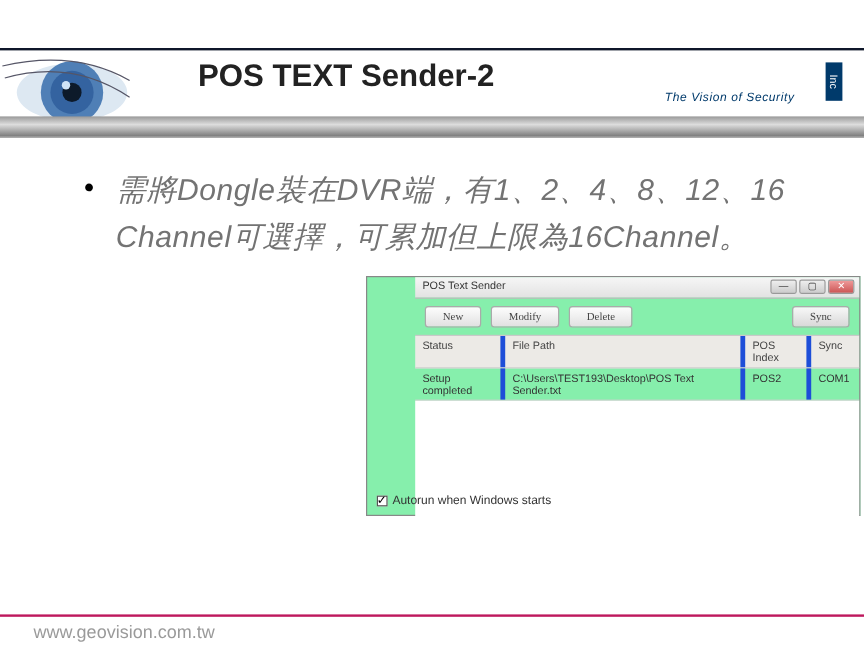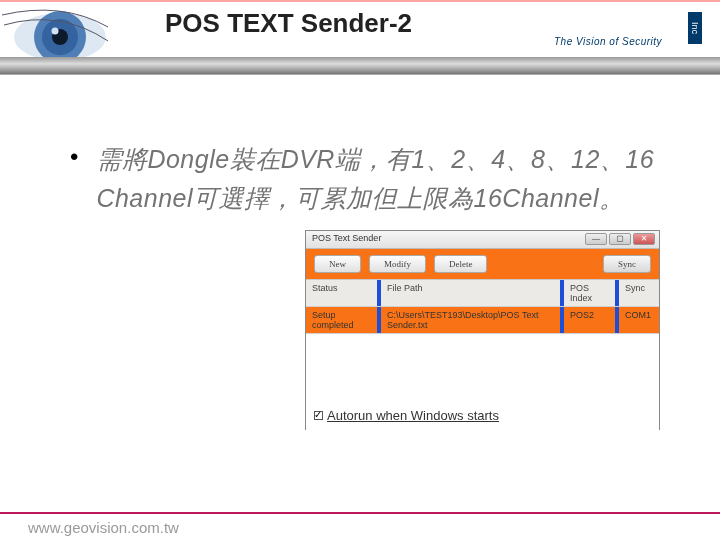--- a/index.html
+++ b/index.html
@@ -4,21 +4,22 @@
 <style>
   * { margin: 0; padding: 0; box-sizing: border-box; }
   body {
     width: 720px; height: 540px;
     background: #fff;
     font-family: Arial, "Microsoft JhengHei", sans-serif;
     position: relative; overflow: hidden;
   }
   .header {
     position: relative; height: 84px;
-    border-top: 2px solid #fca5a5;
+    border-top: 2px solid #0f172a;
+    margin-top: 40px;
   }
   .eye-logo {
     position: absolute; left: 0; top: 5px;
     width: 110px; height: 60px;
   }
   .title {
     position: absolute; left: 165px; top: 6px;
     font-size: 26px; font-weight: bold; color: #222;
   }
   .brand {
@@ -55,23 +56,23 @@
   }
   .bullet-row { display:flex; align-items:flex-start; }
   .bullet-dot { font-size:24px; margin-right:18px; line-height:1.4; }
   .bullet-text {
     font-size:25px; font-style:italic; color:#737373;
     line-height:1.55; letter-spacing:0.5px;
   }
   
   .shot {
     position:absolute; left:305px; top:230px;
-    width:355px; height:200px;
-    border:1px solid #888; background:#f97316;
-    font-size:9px; color:#333;
+    width:412px; height:200px;
+    border:1px solid #888; background:#86efac;
+    font-size:9px; color:#333;padding-left:40px;
   }
   .shot-titlebar {
     height:18px;
     background:linear-gradient(#f6f6f6,#e2e2e2);
     border-bottom:1px solid #bbb;
     padding:2px 6px;
     position:relative;
   }
   .win-btns {
     position:absolute; right:4px; top:2px;
@@ -103,22 +104,22 @@
   }
   .cell { padding:3px 6px; border-right:4px solid #1d4ed8; }
   .c-status { width:75px; }
   .c-path { flex:1; }
   .c-idx { width:55px; }
   .c-port { width:40px; border-right:none; }
   .shot-headrow { background:#eceae6; color:#444; }
   .shot-body { height:100px; background:#fff; }
   .shot-footer {
     position:absolute; bottom:6px; left:8px;
-    font-size:13px; color:#333;
-    display:flex; align-items:center; gap:4px;text-decoration:underline;
+    font-size:10px; color:#333;
+    display:flex; align-items:center; gap:4px;
   }
   .chk {
     display:inline-block; width:9px; height:9px;
     border:1px solid #555; background:#fff; position:relative;
   }
   .chk::after {
     content:"✓"; position:absolute; left:-1px; top:-3px;
     font-size:10px; color:#000;
   }
   .bottom-footer {

